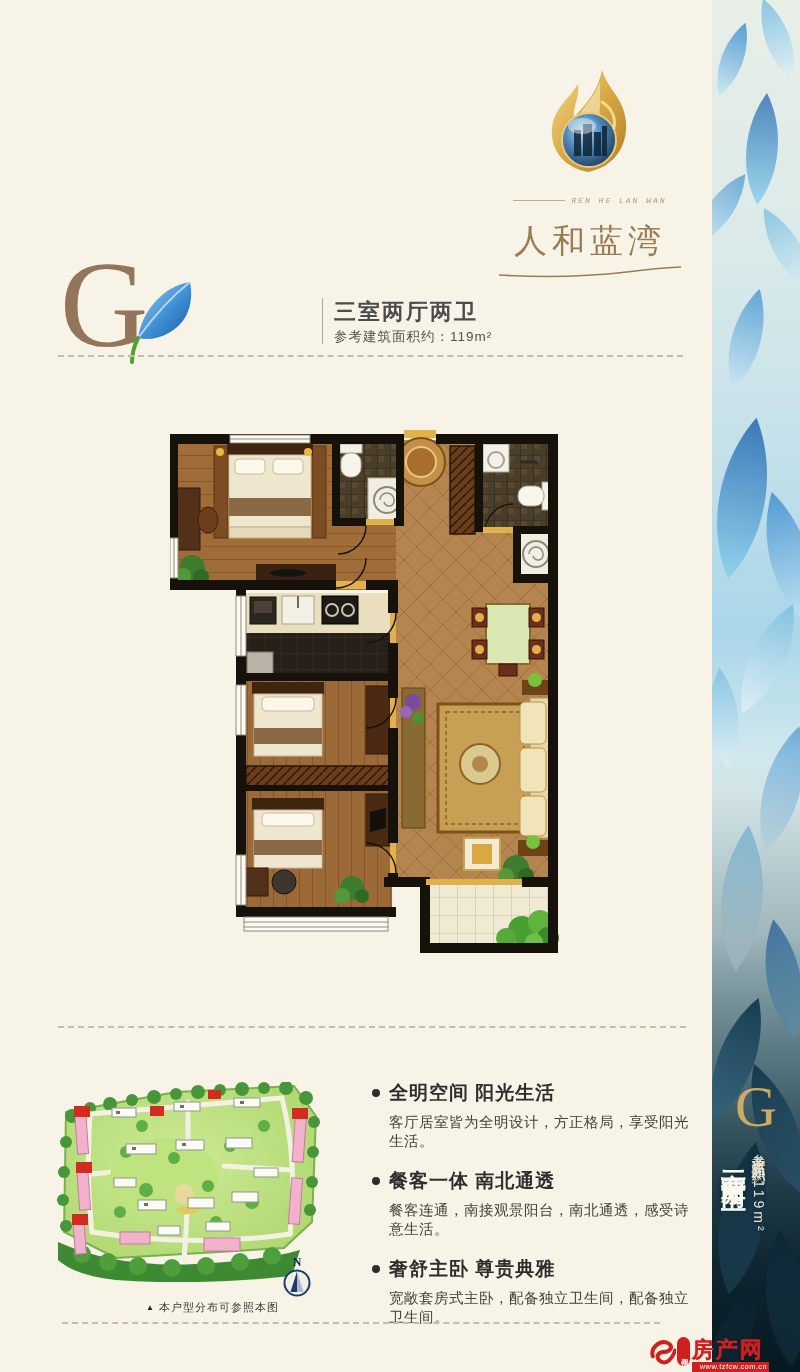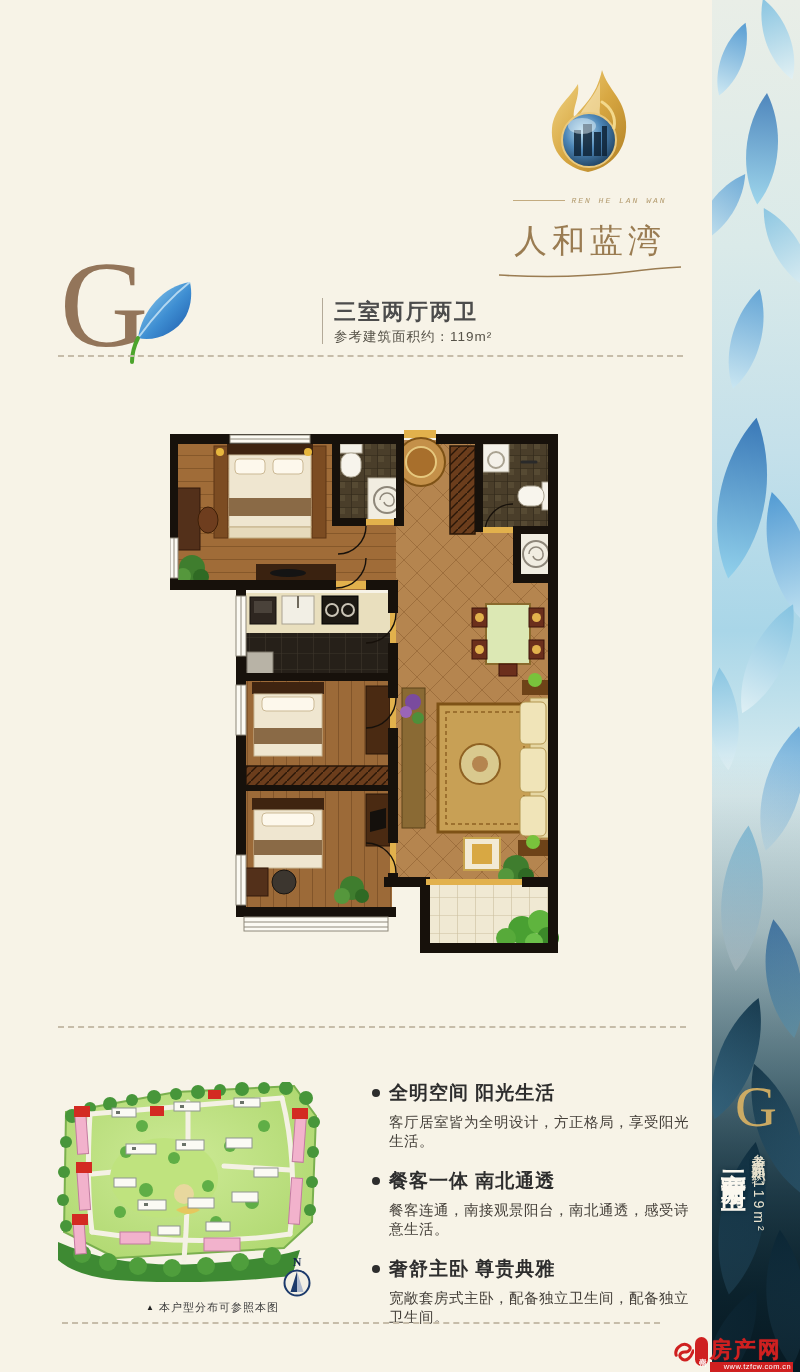--- a/index.html
+++ b/index.html
@@ -109,39 +109,39 @@
   .feat-title .dot{
     width:8px;height:8px;border-radius:50%;background:#2d2d2d;flex:0 0 auto;
   }
   .feat-desc{
     margin:7px 0 0 17px;
     font-family:"Liberation Serif",serif;
     font-size:14.5px;color:#45403a;letter-spacing:.5px;
   }
   
   .watermark{
-    position:absolute;left:674px;top:1330px;width:119px;height:42px;
+    position:absolute;left:650px;top:1330px;width:119px;height:42px;
     display:flex;align-items:flex-end;
   }
   .wm-badge{
     width:13px;height:29px;background:#cf2020;border-radius:7px;
     color:#fff;font-size:8px;line-height:1.1;
     writing-mode:vertical-rl;text-align:center;
     display:flex;align-items:center;justify-content:center;
     margin:0 2px 6px 1px;
   }
   .wm-col{display:flex;flex-direction:column;align-items:stretch;}
   .wm-name{
     font-size:22px;font-weight:900;color:#cf2020;letter-spacing:2px;
     line-height:1;text-shadow:0 0 1px #cf2020;
   }
   .wm-url{
     margin-top:1px;background:#cf2020;color:#fff;
     font-size:7.5px;letter-spacing:.4px;text-align:center;
-    padding:1px 2px 2px 14px;line-height:1;
+    padding:1px 2px 2px 8px;line-height:1;
   }
 </style>
 </head>
 <body>
 
 <div id="page">
 
   <div class="sidebar">
     <svg width="88" height="1372" viewBox="0 0 88 1372">
       <defs>

